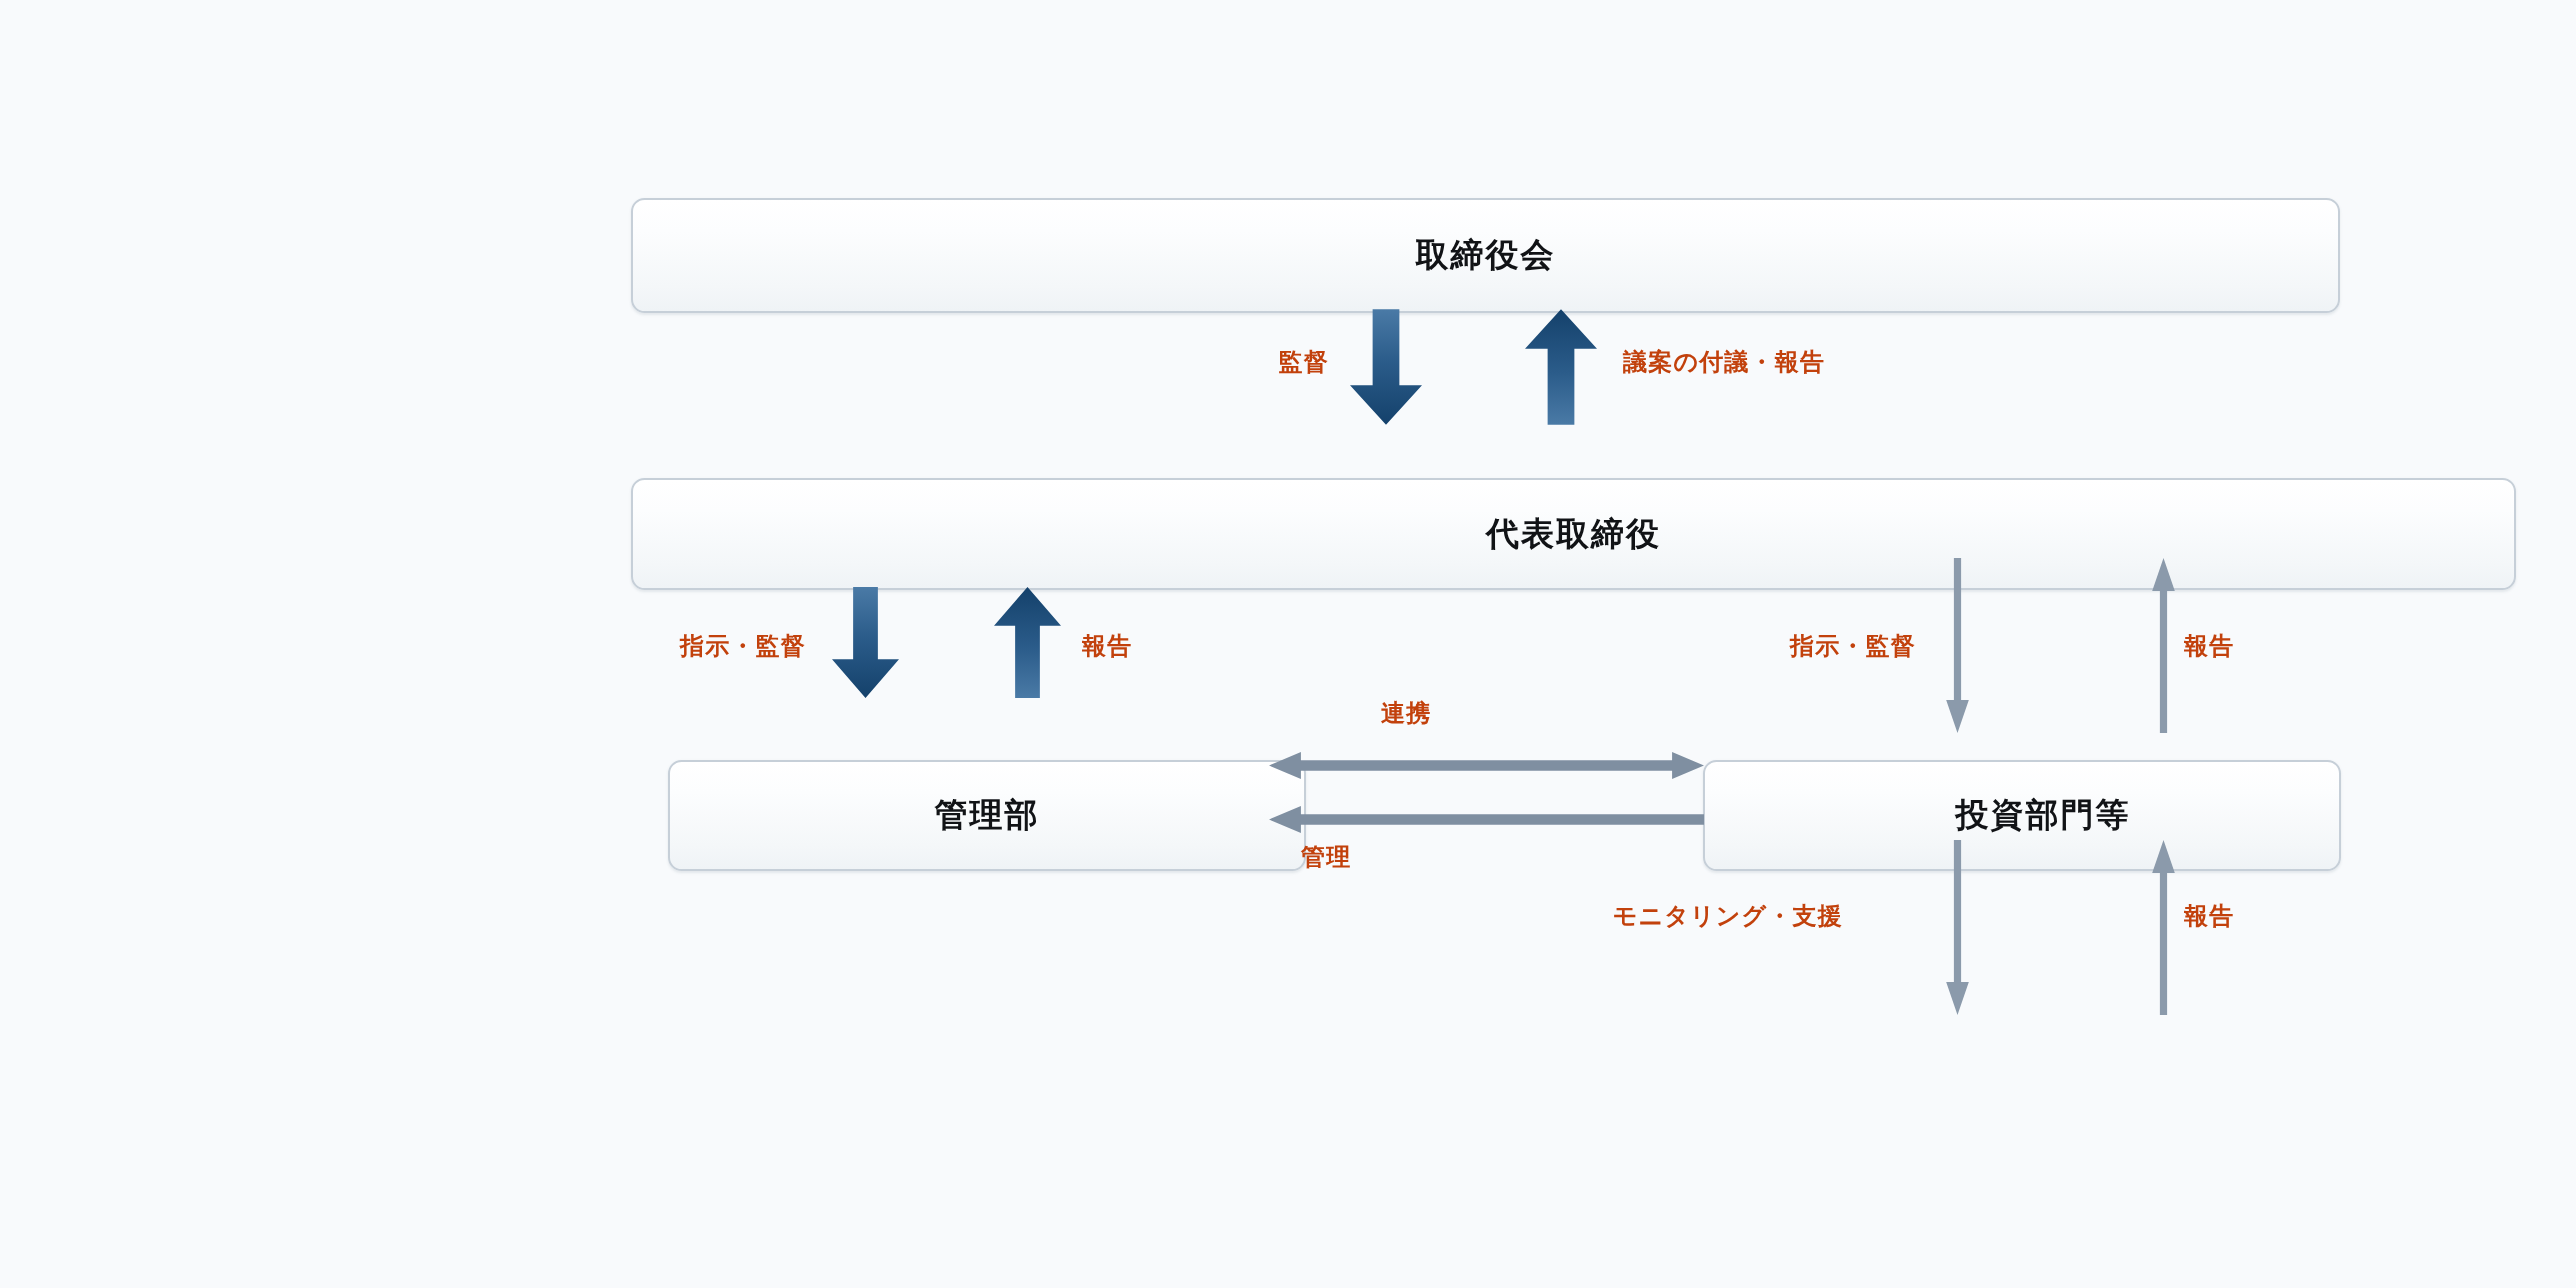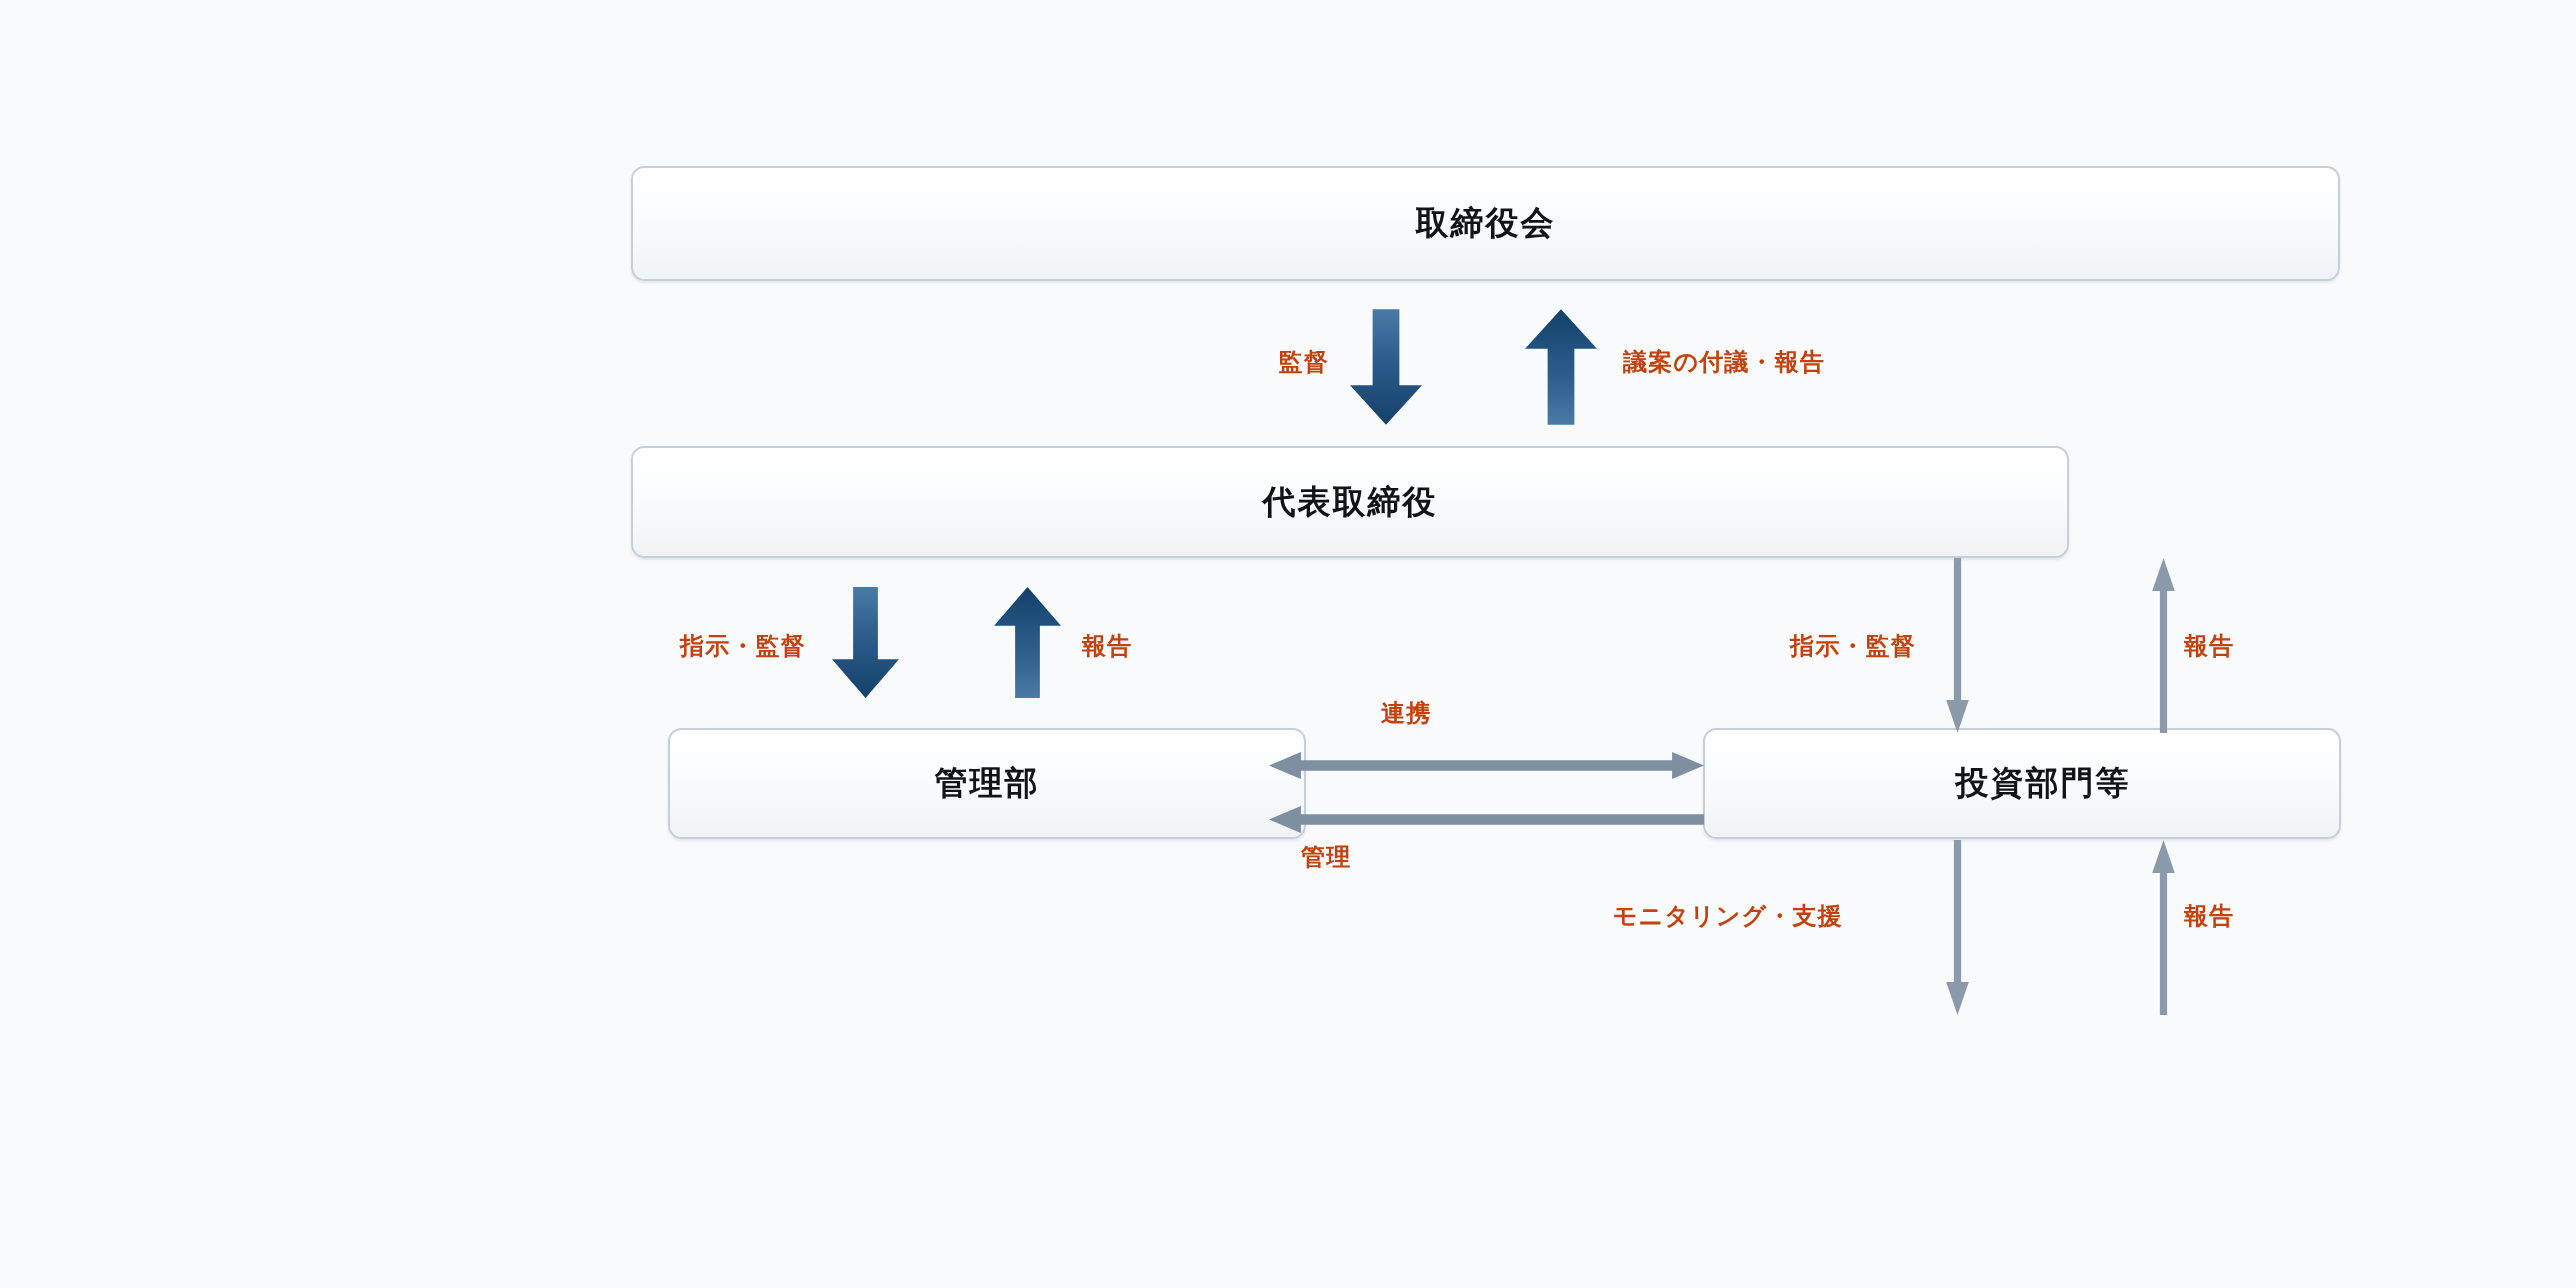--- a/index.html
+++ b/index.html
@@ -26,40 +26,41 @@
     box-sizing: border-box;
     display: flex;
     align-items: center;
     justify-content: center;
     border-radius: 13.4px;
     font-weight: 700;
     color: #111316;
     letter-spacing: 0.06em;
     text-align: center;
     user-select: none;
+    margin-top: 32px;
   }
   .node.gradient {
     background: linear-gradient(to bottom, #ffffff 0%, #fcfdfe 28%, #f4f7f9 78%, #eff3f6 100%);
     border: 2.6px solid #c6cfd8;
     box-shadow: 0 1.5px 2.6px rgba(120, 134, 150, 0.16);
   }
   .node.flat {
     background: #eceef1;
     border: none;
     box-shadow: none;
   }
 
   .node-label {
     display: block;
     line-height: 1.1;
   }
 
   
   #node-board       { left: 631px; top: 166px;  width: 1709px; height: 115px; font-size: 33px; }
-  #node-ceo         { left: 631px; top: 446px;  width: 1438px; height: 112px; font-size: 33px; }
+  #node-ceo         { left: 631px; top: 446px;  width: 1885px; height: 112px; font-size: 33px; }
   #node-admin       { left: 668px; top: 728px; width: 638px; height: 111px; font-size: 33px; }
   #node-investment  { left: 1703px; top: 728px; width: 638px; height: 111px; font-size: 33px; padding-left: 42px; }
   #node-portfolio   { left: 1703px; top: 1008px; width: 638px; height: 111px; font-size: 33px; }
 
   
   .thick-arrow {
     position: absolute;
   }
 
   

